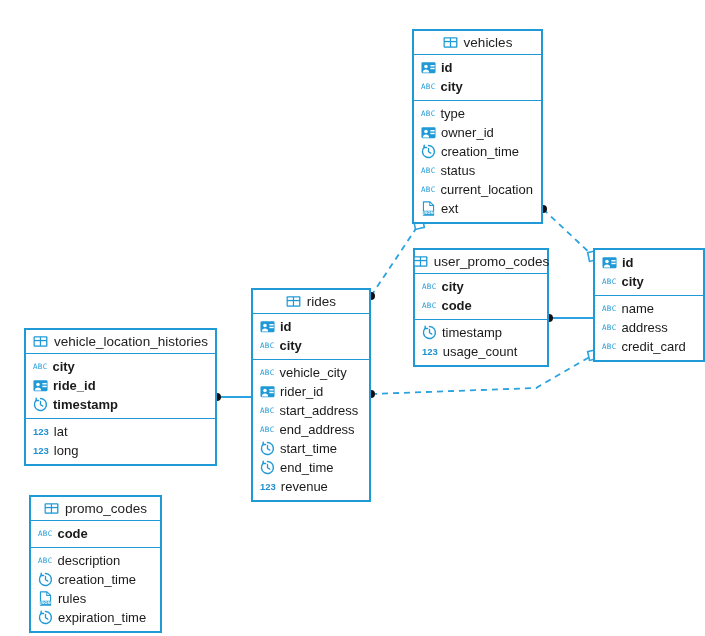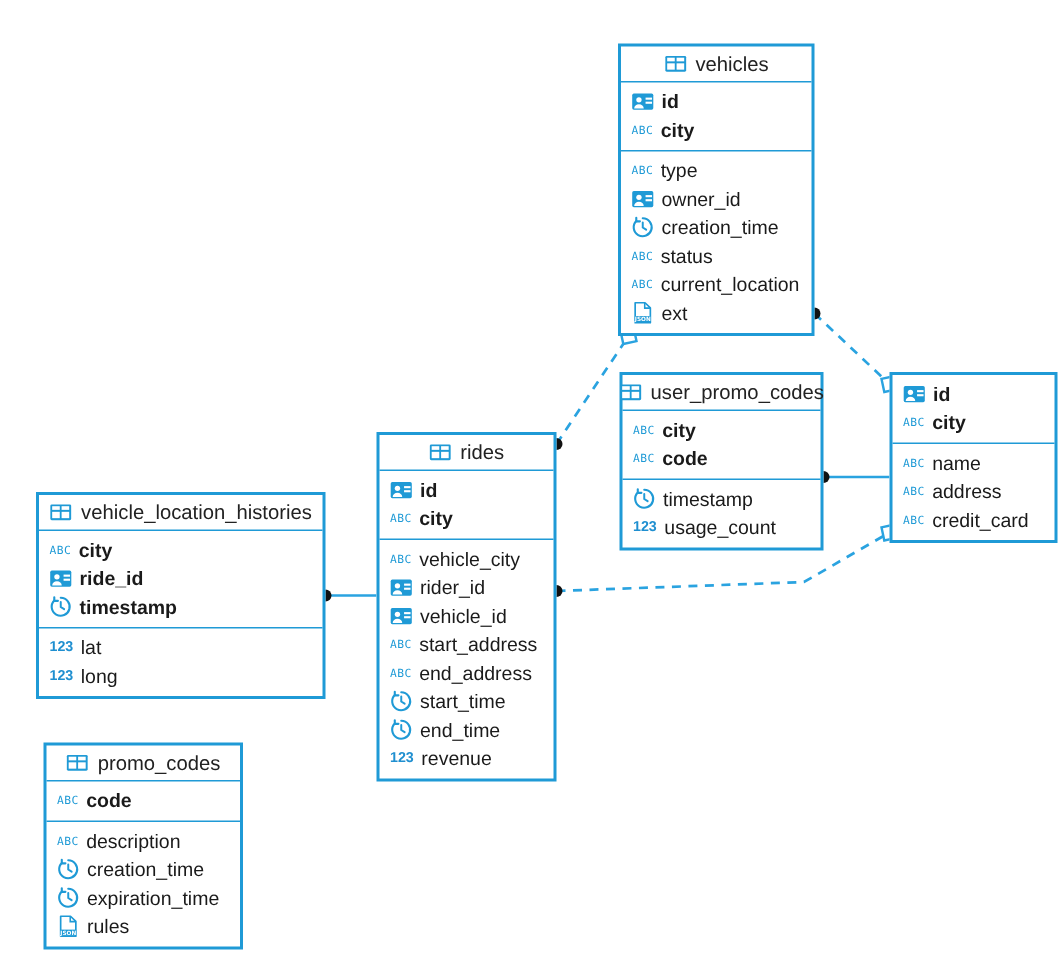--- a/index.html
+++ b/index.html
@@ -281,32 +281,20 @@
               <rect x="0.5" y="2.5" width="15" height="11.5" rx="1.2" fill="#1f9ad6"></rect>
               <circle cx="5.3" cy="7.0" r="1.9" fill="#ffffff"></circle>
               <path d="M1.9 13.2c0-2.0 1.5-3.1 3.4-3.1s3.4 1.1 3.4 3.1z" fill="#ffffff"></path>
               <rect x="10.0" y="5.4" width="4.6" height="1.5" fill="#ffffff"></rect>
               <rect x="10.0" y="8.3" width="4.6" height="1.5" fill="#ffffff"></rect>
             </svg>
           </span>
           <span class="col-name">rider_id</span>
         </div>
         <div class="col-row">
-          <span class="ico">
-            <svg width="15" height="15" viewBox="0 0 16 16">
-              <rect x="0.5" y="2.5" width="15" height="11.5" rx="1.2" fill="#1f9ad6"></rect>
-              <circle cx="5.3" cy="7.0" r="1.9" fill="#ffffff"></circle>
-              <path d="M1.9 13.2c0-2.0 1.5-3.1 3.4-3.1s3.4 1.1 3.4 3.1z" fill="#ffffff"></path>
-              <rect x="10.0" y="5.4" width="4.6" height="1.5" fill="#ffffff"></rect>
-              <rect x="10.0" y="8.3" width="4.6" height="1.5" fill="#ffffff"></rect>
-            </svg>
-          </span>
-          <span class="col-name">vehicle_id</span>
-        </div>
-        <div class="col-row">
           <span class="abc-ico">ABC</span>
           <span class="col-name">start_address</span>
         </div>
         <div class="col-row">
           <span class="abc-ico">ABC</span>
           <span class="col-name">end_address</span>
         </div>
         <div class="col-row">
           <span class="ico">
             <svg width="15" height="15" viewBox="0 0 16 16">
@@ -415,33 +403,33 @@
               <path d="M8 1.6a6.4 6.4 0 1 1-4.6 1.9" fill="none" stroke="#1f9ad6" stroke-width="1.5" stroke-linecap="round"></path>
               <path d="M3.4 1.2v2.6h2.6" fill="none" stroke="#1f9ad6" stroke-width="1.5" stroke-linecap="round" stroke-linejoin="round"></path>
               <path d="M8 4.6V8.2l2.4 1.5" fill="none" stroke="#1f9ad6" stroke-width="1.4" stroke-linecap="round"></path>
             </svg>
           </span>
           <span class="col-name">creation_time</span>
         </div>
         <div class="col-row">
           <span class="ico">
             <svg width="15" height="15" viewBox="0 0 16 16">
-              <path d="M8 1.6a6.4 6.4 0 1 1-4.6 1.9" fill="none" stroke="#1f9ad6" stroke-width="1.5" stroke-linecap="round"></path>
-              <path d="M3.4 1.2v2.6h2.6" fill="none" stroke="#1f9ad6" stroke-width="1.5" stroke-linecap="round" stroke-linejoin="round"></path>
-              <path d="M8 4.6V8.2l2.4 1.5" fill="none" stroke="#1f9ad6" stroke-width="1.4" stroke-linecap="round"></path>
-            </svg>
-          </span>
-          <span class="col-name">expiration_time</span>
-        </div>
-        <div class="col-row">
-          <span class="ico">
-            <svg width="15" height="15" viewBox="0 0 16 16">
               <path d="M2.6 0.9h7.0l3.8 3.7v10.5H2.6z" fill="#ffffff" stroke="#1f9ad6" stroke-width="1.2" stroke-linejoin="round"></path>
               <path d="M9.4 1.1v3.6h3.7" fill="none" stroke="#1f9ad6" stroke-width="1.1"></path>
               <rect x="2.4" y="10.4" width="11.2" height="4.4" fill="#1f9ad6"></rect>
               <text x="8" y="14.0" font-family="DejaVu Sans, sans-serif" font-size="4.1" font-weight="bold" fill="#ffffff" text-anchor="middle">JSON</text>
             </svg>
           </span>
           <span class="col-name">rules</span>
         </div>
+        <div class="col-row">
+          <span class="ico">
+            <svg width="15" height="15" viewBox="0 0 16 16">
+              <path d="M8 1.6a6.4 6.4 0 1 1-4.6 1.9" fill="none" stroke="#1f9ad6" stroke-width="1.5" stroke-linecap="round"></path>
+              <path d="M3.4 1.2v2.6h2.6" fill="none" stroke="#1f9ad6" stroke-width="1.5" stroke-linecap="round" stroke-linejoin="round"></path>
+              <path d="M8 4.6V8.2l2.4 1.5" fill="none" stroke="#1f9ad6" stroke-width="1.4" stroke-linecap="round"></path>
+            </svg>
+          </span>
+          <span class="col-name">expiration_time</span>
+        </div>
       </div>
     </div>
   </div>
 
 </body></html>

